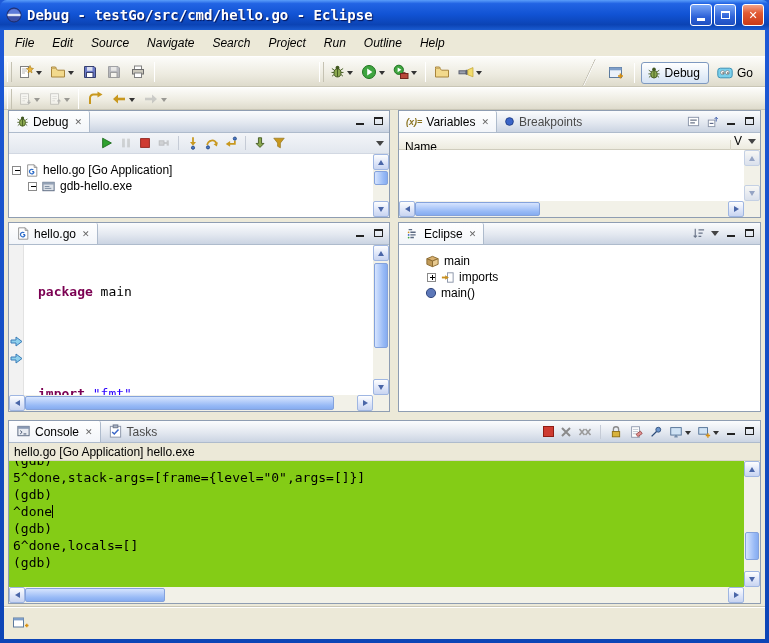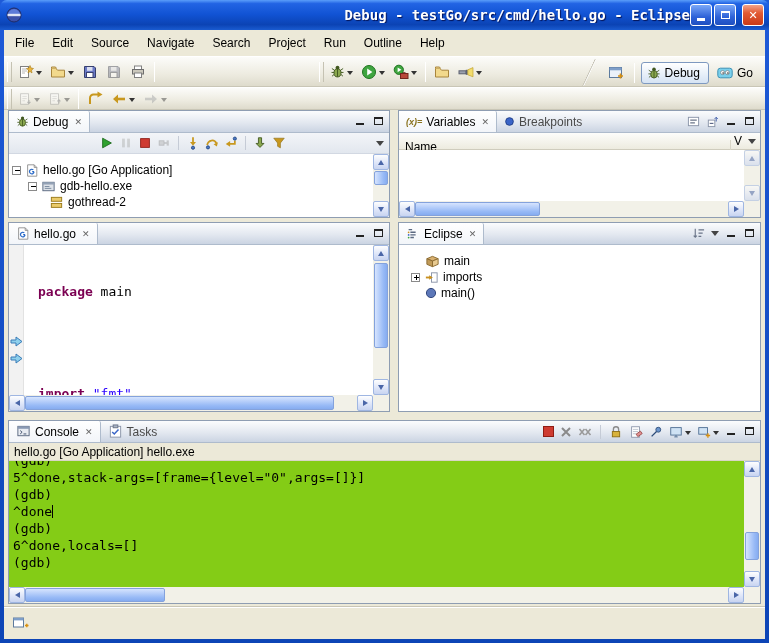--- a/index.html
+++ b/index.html
@@ -1,31 +1,31 @@
 <!DOCTYPE html>
 <html><head>
 <meta charset="utf-8">
 <style>
   *{box-sizing:border-box;margin:0;padding:0;}
   html,body{width:769px;height:643px;overflow:hidden;background:#666;}
   .window{position:relative;width:769px;height:643px;background:linear-gradient(180deg,#1E5AD8,#0D45B6);font-family:"Liberation Sans","DejaVu Sans",sans-serif;font-size:12px;color:#000;overflow:hidden;}
   
   .titlebar{position:absolute;left:0;top:0;width:769px;height:30px;border-radius:7px 7px 0 0;display:flex;align-items:center;padding:0 5px 0 6px;background:linear-gradient(180deg,#5A9EFA 0%,#2264E4 12%,#1153D4 48%,#0B43B4 82%,#1A5BD0 100%);}
   .app-icon{flex:none;display:flex;margin-right:5px;}
-  .title-text{flex:1;color:#fff;font-family:"DejaVu Sans Mono","Liberation Mono",monospace;font-weight:bold;font-size:14px;white-space:nowrap;overflow:hidden;text-shadow:1px 1px 1px rgba(0,0,50,.75);text-align:right;}
+  .title-text{flex:1;color:#fff;font-family:"DejaVu Sans Mono","Liberation Mono",monospace;font-weight:bold;font-size:14px;white-space:nowrap;overflow:hidden;text-shadow:1px 1px 1px rgba(0,0,50,.75);}
   .win-btns{flex:none;display:flex;gap:2px;}
   .wbtn{width:22px;height:22px;border:1px solid #fff;border-radius:3px;display:flex;align-items:center;justify-content:center;color:#fff;font-size:11px;font-weight:bold;}
   .wbtn.minb,.wbtn.maxb{background:linear-gradient(180deg,#7AA8F8,#2E62D8 60%,#1E4FC0);}
   .wbtn.closeb{background:linear-gradient(180deg,#F2A38A,#E25A33 40%,#C93A18);margin-left:4px;}
   .g-wmin{width:8px;height:3px;background:#fff;margin-top:9px;}
   .g-wmax{width:9px;height:8px;border:1px solid #fff;border-top-width:2px;}
   
   .client{position:absolute;left:4px;top:30px;width:761px;height:609px;background:#ECE9D8;}
   .menubar{height:26px;display:flex;align-items:center;padding-left:2px;}
-  .menu-item{padding:4px 9px;}
+  .menu-item{padding:4px 9px;font-style:italic;}
   .toolbar{display:flex;align-items:center;background:linear-gradient(180deg,#FCFCFA 0%,#EDEBE0 60%,#DEDBCC 100%);border-top:1px solid #fff;border-bottom:1px solid #C9C6B6;position:relative;}
   .tb1{height:31px;}
   .tb2{height:23px;}
   .tbtn{display:flex;align-items:center;height:24px;padding:0 2px;margin:0 1px;border:1px solid transparent;border-radius:2px;}
   .tb2 .tbtn{height:20px;}
   .dd{width:0;height:0;border-left:3px solid transparent;border-right:3px solid transparent;border-top:4px solid #333;margin:2px 0 0 2px;}
   .thandle{width:5px;height:20px;margin:0 2px 0 3px;border-left:1px solid #fff;border-right:1px solid #C5C2B2;}
   .tsep{width:1px;height:20px;background:#C5C2B2;border-right:1px solid #fff;margin:0 4px;}
   .grayed{opacity:.45;filter:grayscale(70%);}
   .persp{position:absolute;right:3px;top:2px;height:27px;display:flex;align-items:center;gap:2px;}
@@ -431,29 +431,20 @@
             <span class="exp"></span>
             <span>
                 <svg width="15" height="15" viewBox="0 0 16 16">
                   <rect x="2" y="3.5" width="12" height="9" fill="#DDE2E8" stroke="#5A6880"></rect>
                   <rect x="2" y="3.5" width="12" height="2.4" fill="#94A2B6"></rect>
                   <path d="M4 8h5M4 10h7" stroke="#7A8AA0"></path>
                 </svg>
               </span>
             <span>gdb-hello.exe</span>
           </div>
-          <div class="trow" style="padding-left:40px">
-            <span>
-                <svg width="15" height="15" viewBox="0 0 16 16">
-                  <rect x="2.5" y="2.5" width="11" height="4.2" fill="#EACB6B" stroke="#9A7A1A"></rect>
-                  <rect x="2.5" y="9" width="11" height="4.2" fill="#EACB6B" stroke="#9A7A1A"></rect>
-                </svg>
-              </span>
-            <span>gothread-2</span>
-          </div>
         </div>
         <div class="sbv">
           <span class="sbtn">
               <i class="tri u"></i>
             </span>
           <span class="track">
               <span class="thumb" style="top:1px;height:45%"></span>
             </span>
           <span class="sbtn">
               <i class="tri d"></i>
@@ -642,21 +633,21 @@
         <div class="trow" style="padding-left:26px">
           <span>
               <svg width="15" height="15" viewBox="0 0 16 16">
                 <polygon points="2,5 8,2.5 14,5 8,7.5" fill="#D8B070" stroke="#8A6A30"></polygon>
                 <polygon points="2,5 2,11 8,13.5 8,7.5" fill="#C09A58" stroke="#8A6A30"></polygon>
                 <polygon points="14,5 14,11 8,13.5 8,7.5" fill="#E8CA90" stroke="#8A6A30"></polygon>
               </svg>
             </span>
           <span>main</span>
         </div>
-        <div class="trow" style="padding-left:12px">
+        <div class="trow" style="padding-left:28px">
           <span class="exp plus"></span>
           <span>
               <svg width="15" height="15" viewBox="0 0 16 16">
                 <rect x="8" y="3" width="6" height="10" fill="#fff" stroke="#8A94A8"></rect>
                 <path d="M2 8h5" stroke="#C89020" stroke-width="2"></path>
                 <polygon points="5.5,5.5 9.5,8 5.5,10.5" fill="#C89020"></polygon>
               </svg>
             </span>
           <span>imports</span>
         </div>

